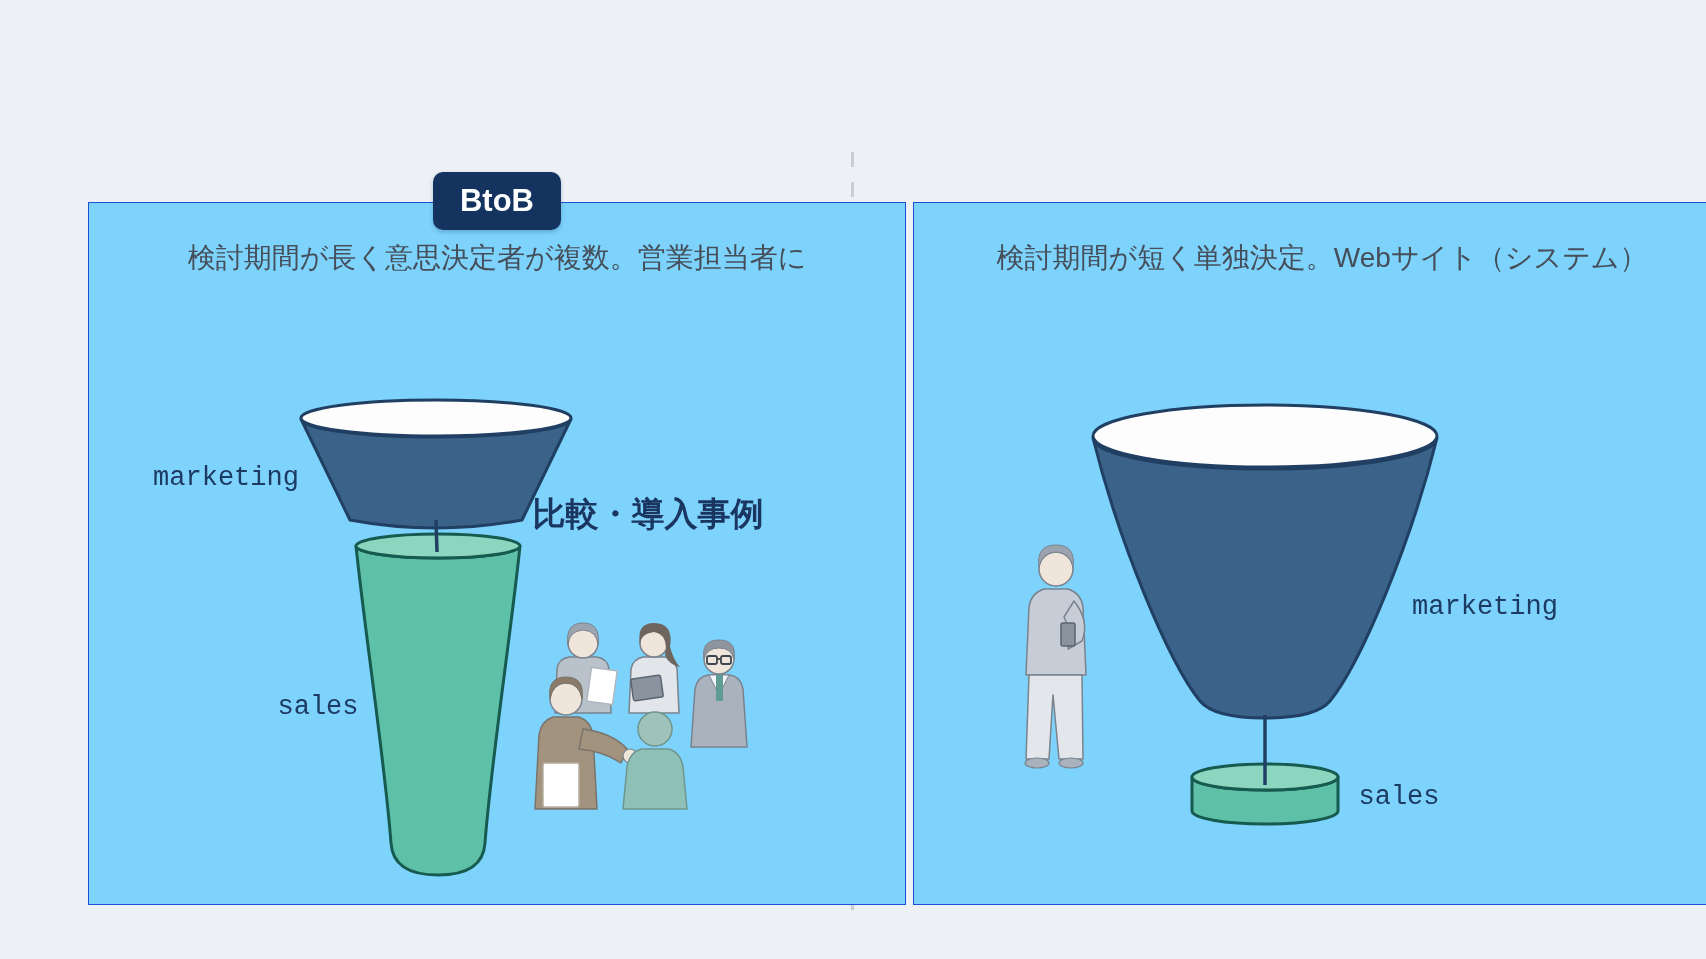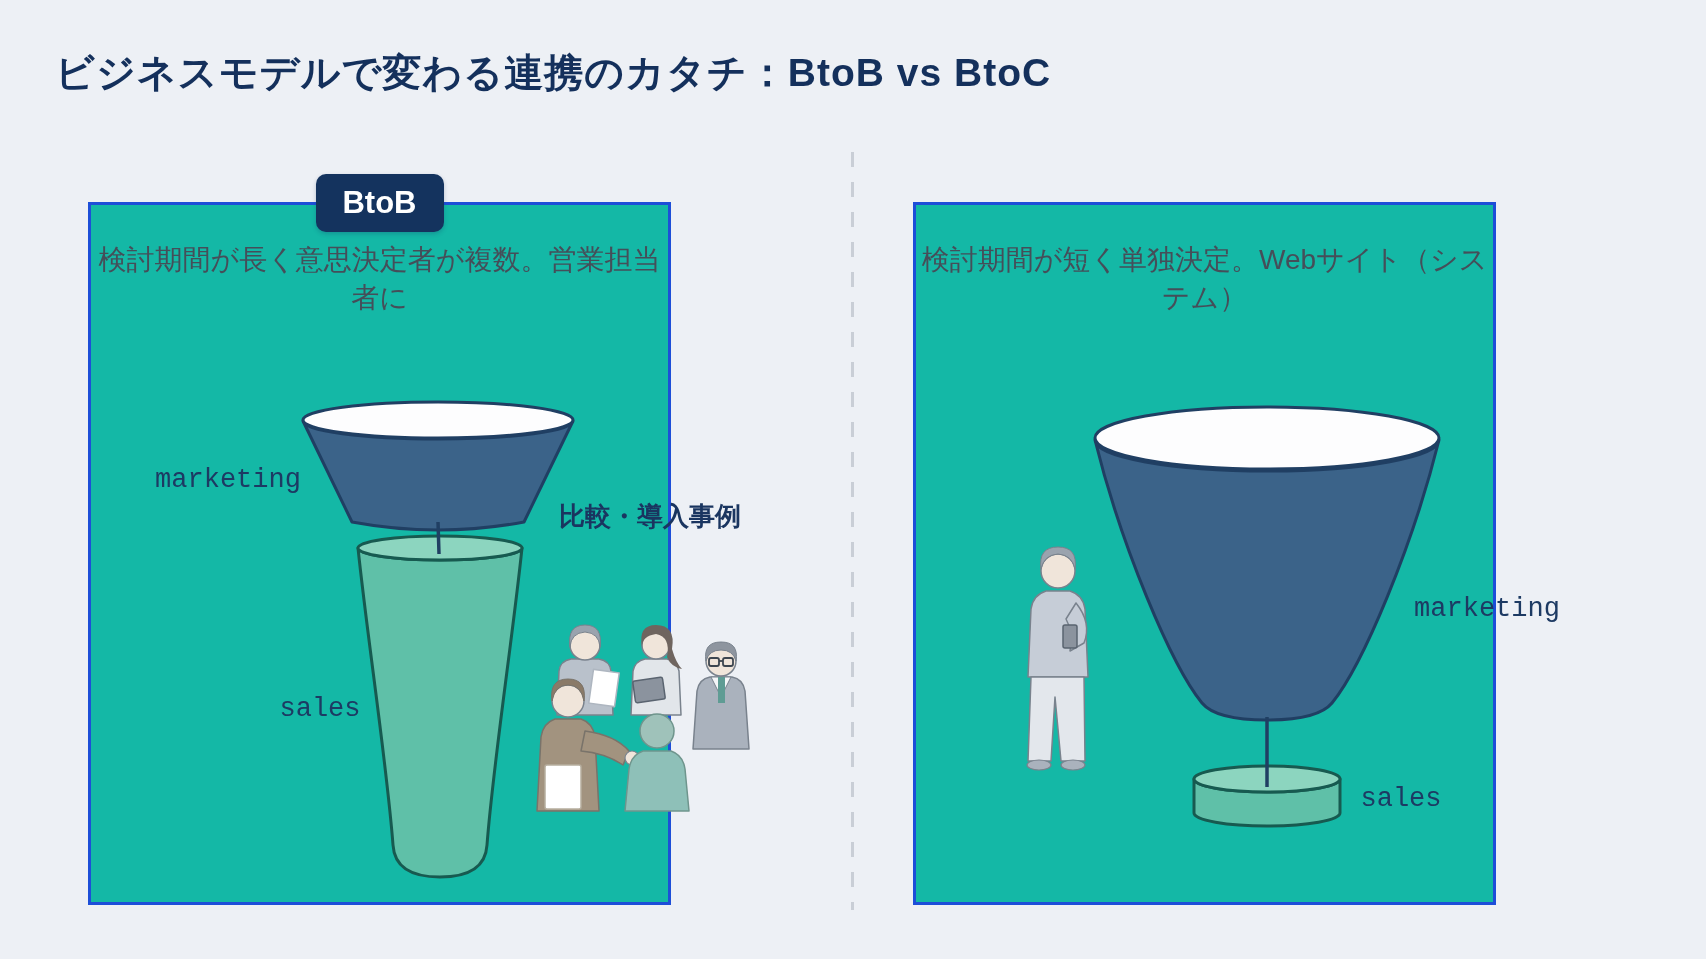--- a/index.html
+++ b/index.html
@@ -9,22 +9,22 @@
     background:#edf0f5;
   }
   .page { position:relative; width:1706px; height:959px; background:#edf0f5; overflow:hidden; }
 
   .title {
     position:absolute; left:55px; top:46px;
     font-size:39px; font-weight:700; color:#14305c; letter-spacing:1px;
   }
 
   .panel {
-    position:absolute; top:202px; width:583px; height:703px;
-    background:#14b8a6; border:3px solid #1d4ed8;
+    position:absolute; top:202px; width:818px; height:703px;
+    background:#7dd3fc; border:1px solid #1d4ed8;
   }
   .panel.left  { left:88px; }
   .panel.right { left:913px; }
 
   .divider {
     position:absolute; left:851px; top:152px; width:3px; height:758px;
     background:repeating-linear-gradient(to bottom, #c9ced6 0 15px, transparent 15px 30px);
   }
 
   .badge {
@@ -42,29 +42,28 @@
   .desc span { display:block; }
 
   .diagram { position:absolute; left:0; top:0; width:707px; height:703px; }
 
   .lbl {
     position:absolute; transform:translate(-50%,-50%);
     color:#1d3a63; font-size:27px; white-space:nowrap;font-family:Liberation Mono, monospace;
   }
   .annot {
     position:absolute; transform:translate(-50%,-50%);
-    color:#1a3560; font-size:26px; font-weight:700; white-space:nowrap;
+    color:#1a3560; font-size:33px; font-weight:700; white-space:nowrap;
   }
 </style>
 </head>
 <body>
 
 <div class="page">
 
-  <div class="title">ビジネスモデルで変わる連携のカタチ：BtoB vs BtoC</div>
 
   <div class="divider"></div>
 
   <div class="panel left">
     <div class="badge">BtoB</div>
 
     <div class="desc">
       <span>検討期間が長く意思決定者が複数。営業担当者に</span>
     </div>
 

